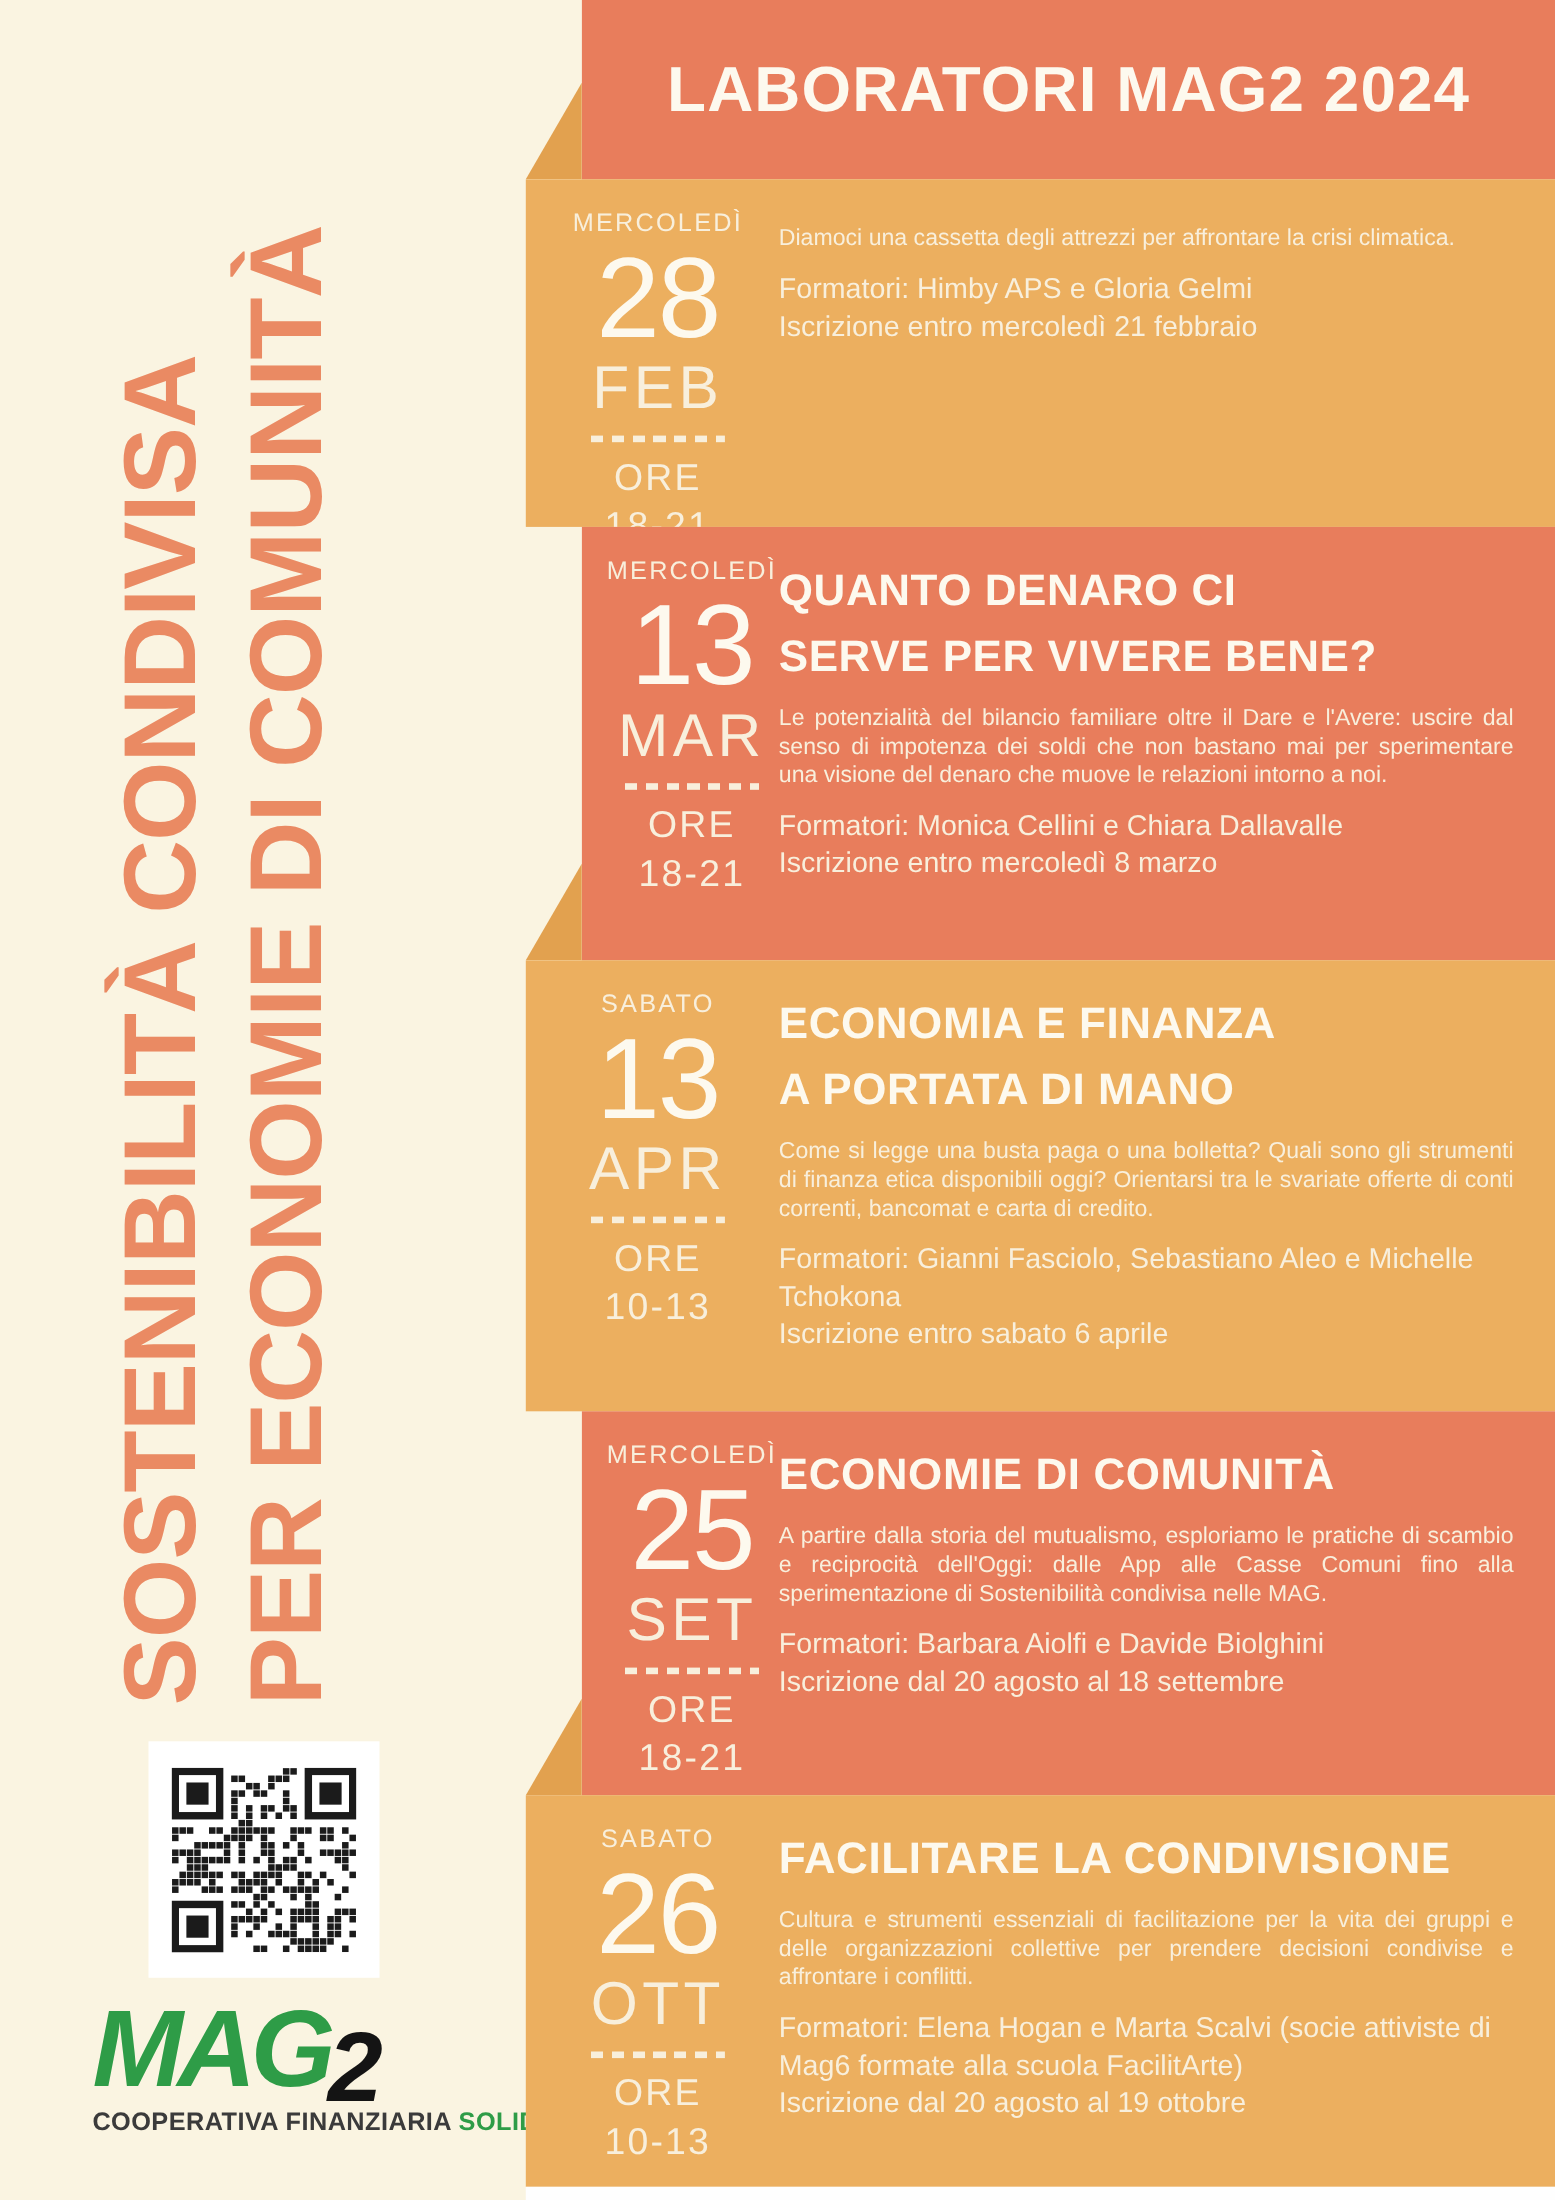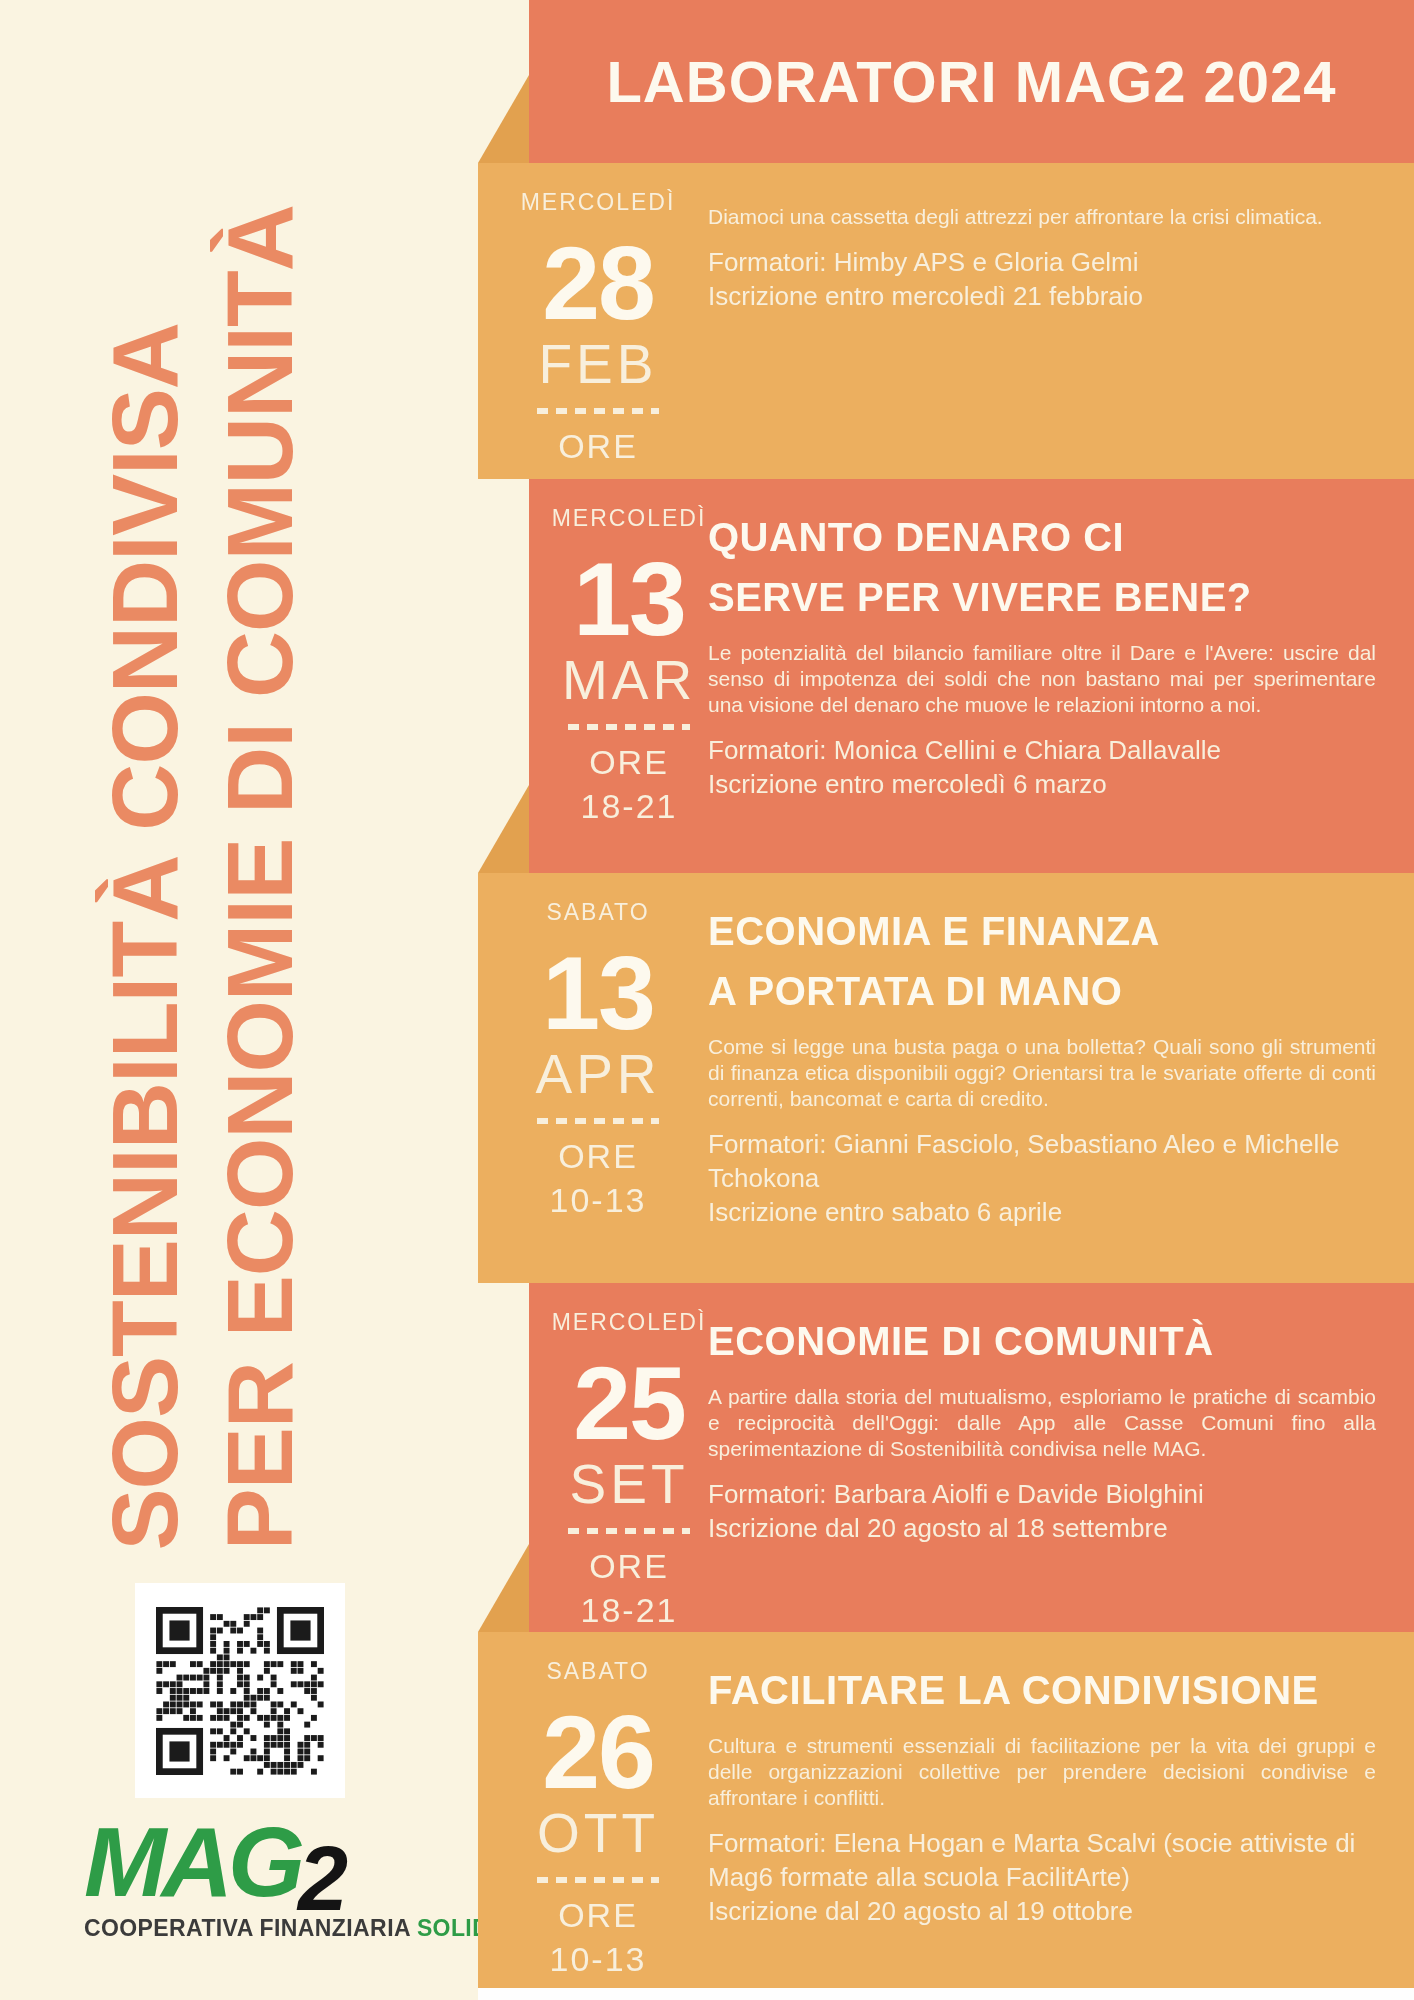--- a/index.html
+++ b/index.html
@@ -75,22 +75,22 @@
     clip-path:polygon(100% 0,100% 100%,0 100%);
   }
 
   .date{
     position:absolute;top:26px;left:20px;width:200px;
     text-align:center;color:var(--text-cream);
   }
   .block.salmon .date{left:0;}
   .date .day-label{font-size:23px;font-weight:500;letter-spacing:2px;}
   .date .day-number{
-    font-size:104px;font-weight:700;line-height:1.02;color:var(--text-bright);
-    letter-spacing:-2px;margin-top:14px;
+    font-size:104px;font-weight:400;line-height:1.02;color:var(--text-bright);
+    letter-spacing:-2px;margin-top:2px;
   }
   .date .month{font-size:55px;font-weight:300;letter-spacing:4px;line-height:1.05;}
   .date .dash-divider{
     width:122px;height:6px;margin:14px auto 10px;
     background:repeating-linear-gradient(90deg,var(--text-cream) 0 11px,transparent 11px 19px);
   }
   .date .time-prefix{font-size:34px;font-weight:300;letter-spacing:2px;line-height:1.3;}
   .date .time-value{font-size:34px;font-weight:300;letter-spacing:2px;line-height:1.3;}
 
   .content{
@@ -391,21 +391,21 @@
       <div class="time-prefix">ORE</div>
       <div class="time-value">18-21</div>
     </div>
     <div class="content">
       <h2 class="title">
         <div>QUANTO DENARO CI</div>
         <div>SERVE PER VIVERE BENE?</div>
       </h2>
       <p class="desc">Le potenzialità del bilancio familiare oltre il Dare e l'Avere: uscire dal senso di impotenza dei soldi che non bastano mai per sperimentare una visione del denaro che muove le relazioni intorno a noi.</p>
       <div class="form-line">Formatori: Monica Cellini e Chiara Dallavalle</div>
-      <div class="iscr-line">Iscrizione entro mercoledì 6 marzo</div>
+      <div class="iscr-line">Iscrizione entro mercoledì 8 marzo</div>
     </div>
   </section>
 
   <section class="block amber" style="top: 873px; height: 410px;">
     <div class="wedge"></div>
     <div class="date">
       <div class="day-label">SABATO</div>
       <div class="day-number">13</div>
       <div class="month">APR</div>
       <div class="dash-divider"></div>

